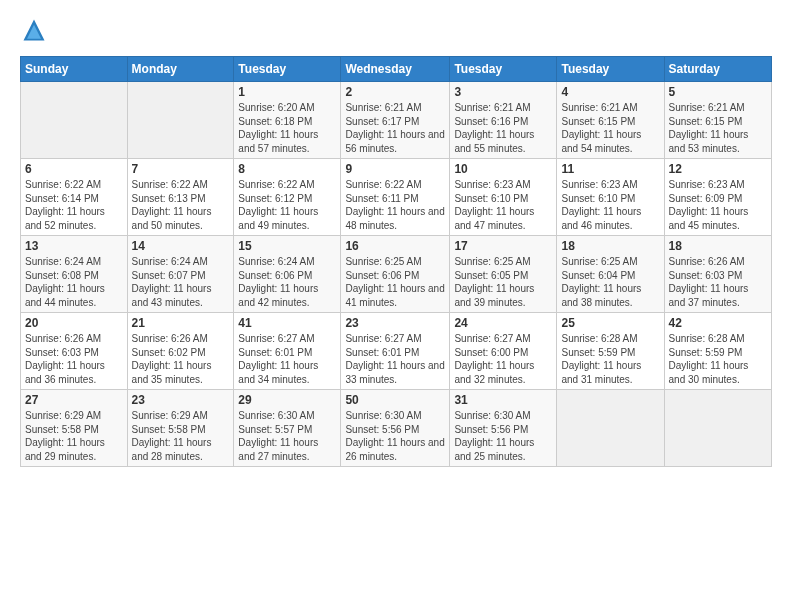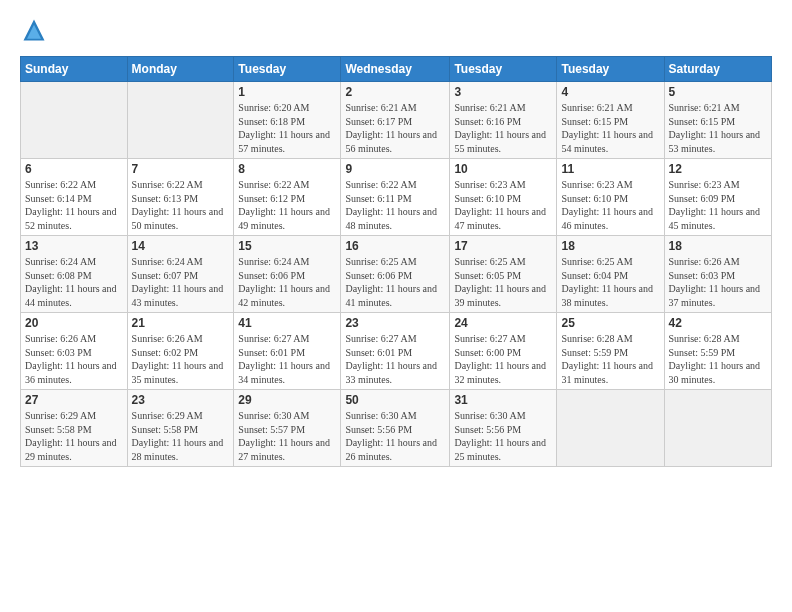--- a/index.html
+++ b/index.html
@@ -91,21 +91,20 @@
       font-size: 12px;
       font-weight: bold;
       color: #333;
       display: block;
       margin-bottom: 2px;
     }
     .day-info {
       color: #444;
       font-size: 10px;
       line-height: 1.35;
-      font-family: Liberation Serif, serif;
     }
     .empty-cell {
       background: #f0f0f0 !important;
     }
   </style>
 </head>
 <body>
 
 <div class="page">
   <div class="header">

